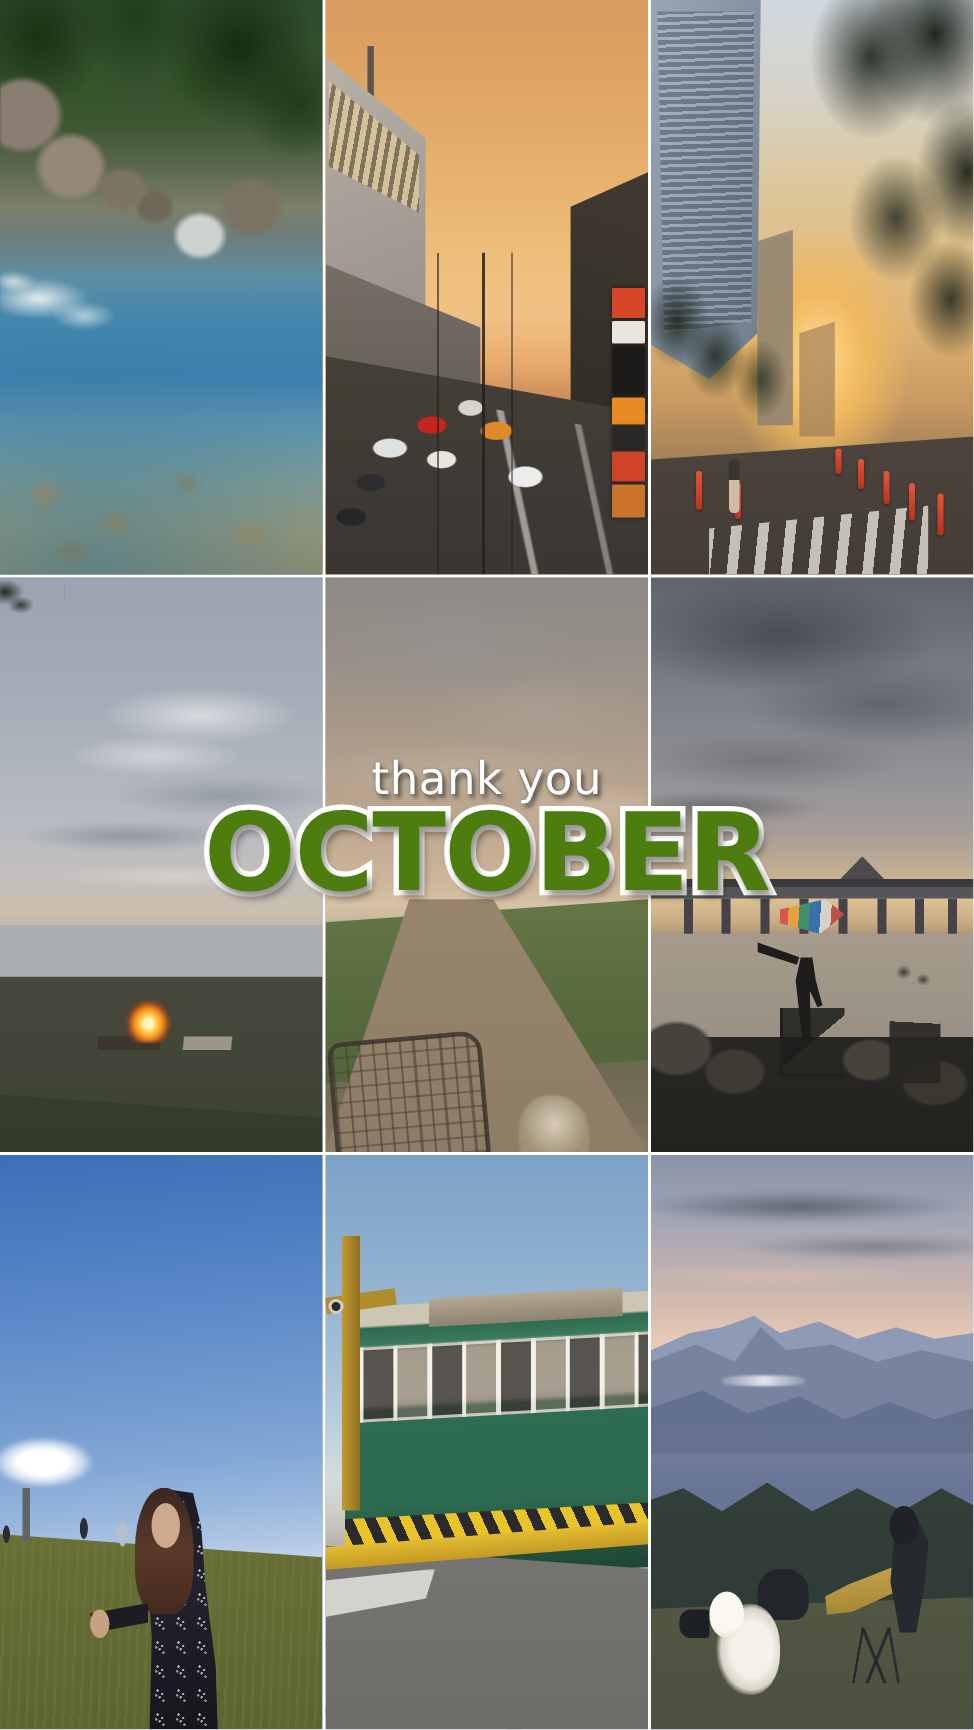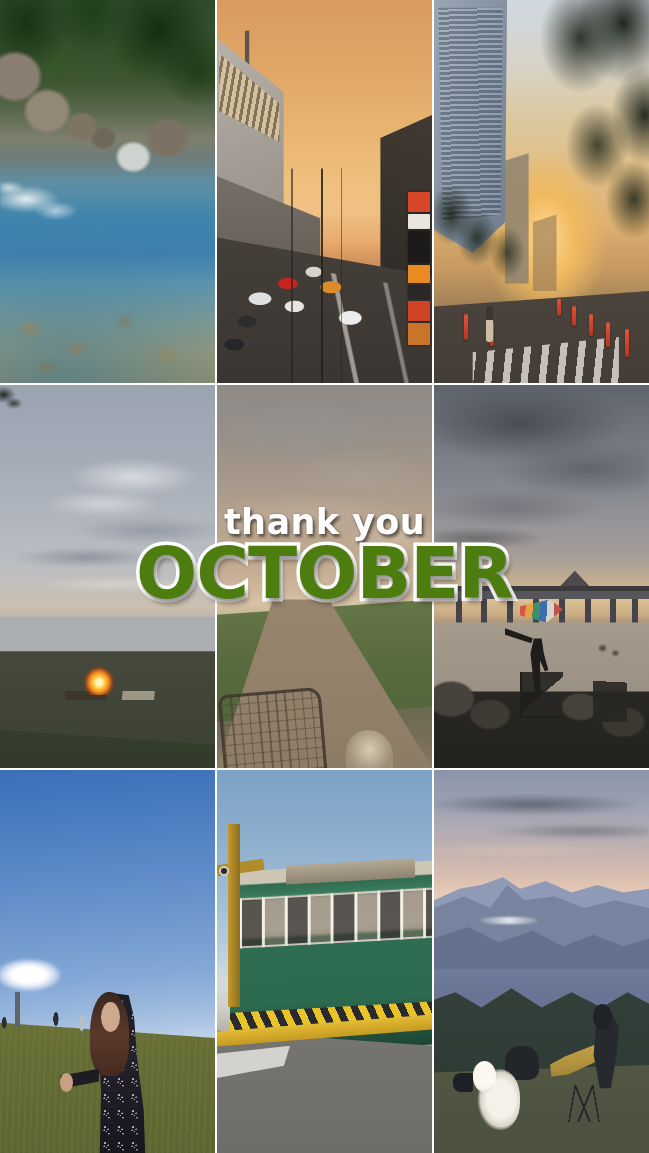--- a/index.html
+++ b/index.html
@@ -580,21 +580,21 @@
   }
 
   
   #title-overlay {
     position:absolute; left:0; right:0; top:505px;
     text-align:center; pointer-events:none;
     z-index:10;
   }
   #thankyou {
     font-family:"DejaVu Sans", sans-serif;
-    font-size:35px; font-weight:700; letter-spacing:.4px;
+    font-size:30px; font-weight:400; letter-spacing:.4px;
     color:#ffffff; line-height:1;
     text-shadow:2px 3px 3px rgba(20,18,16,.55), 0 0 2px rgba(40,36,30,.35);
   }
   #october {
     font-family:"DejaVu Sans", sans-serif;
     font-size:72px; font-weight:700; letter-spacing:-1px;
     color:#4d7c0f; line-height:.98;
     margin-top:-2px;
     -webkit-text-stroke:7px #ffffff;
     paint-order:stroke fill;

